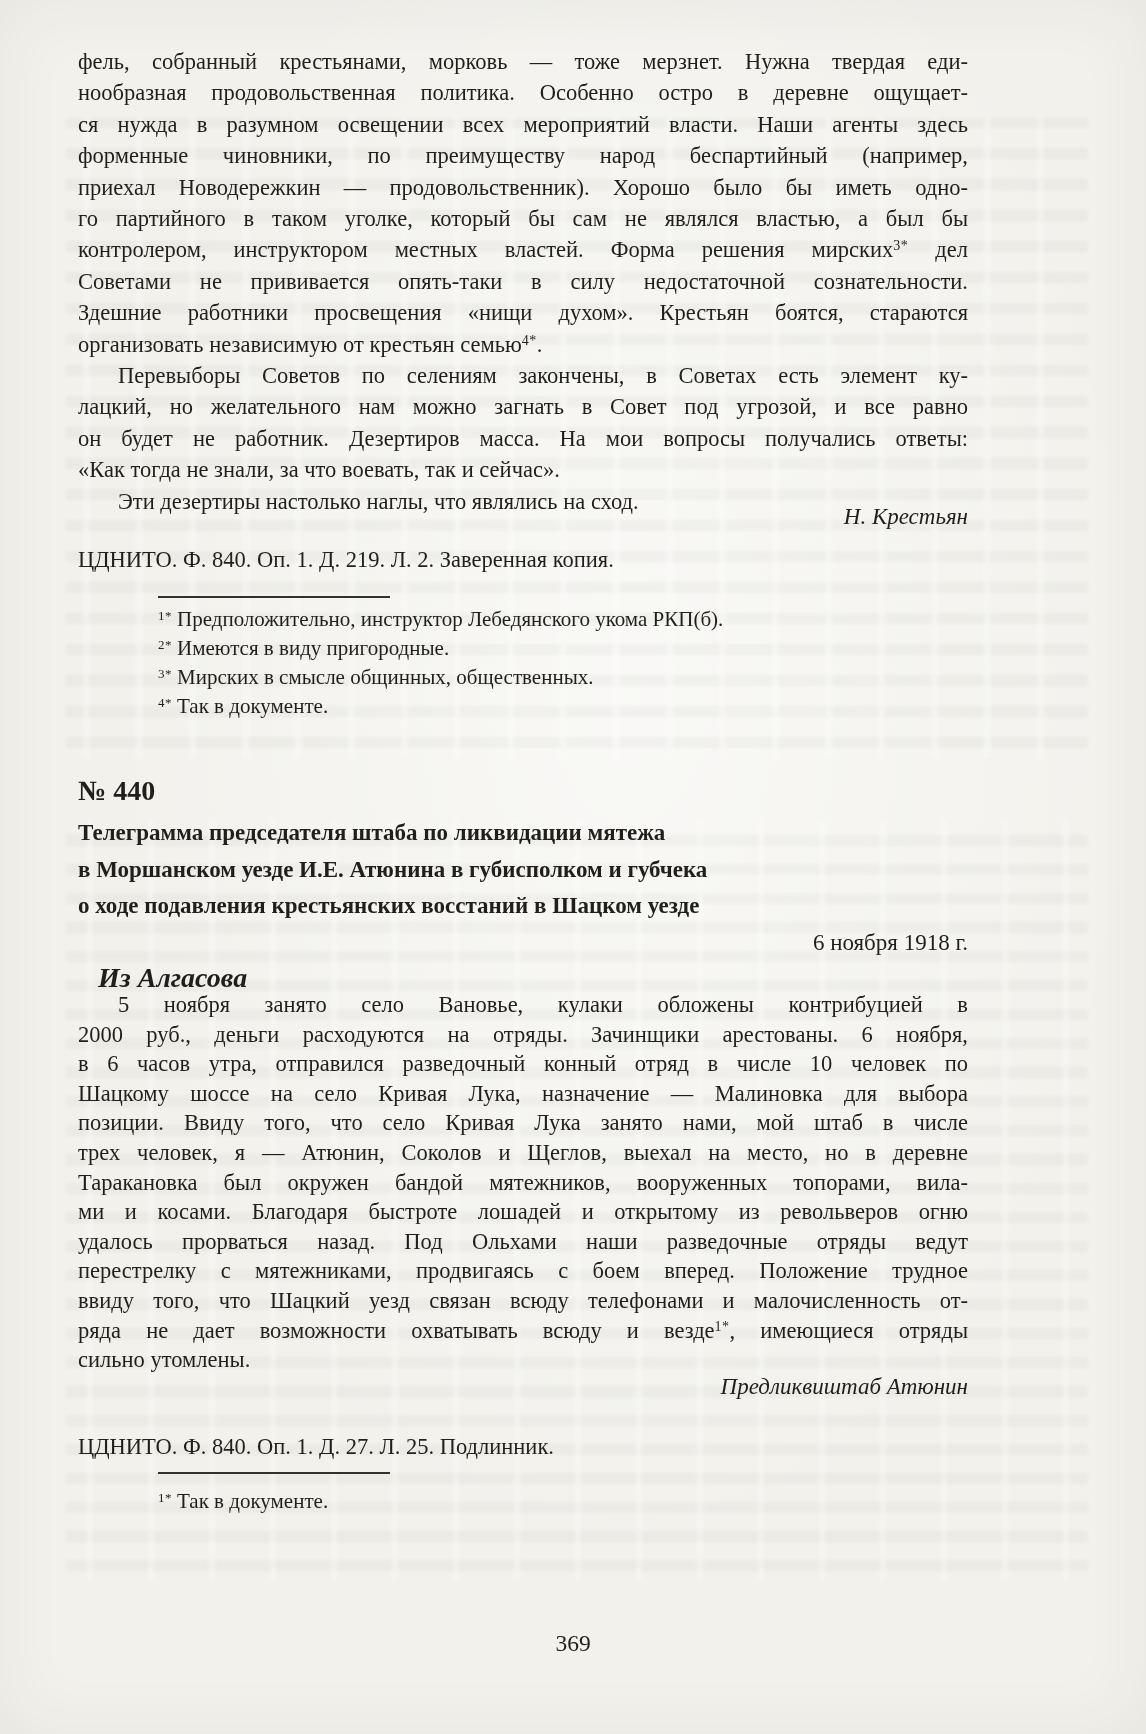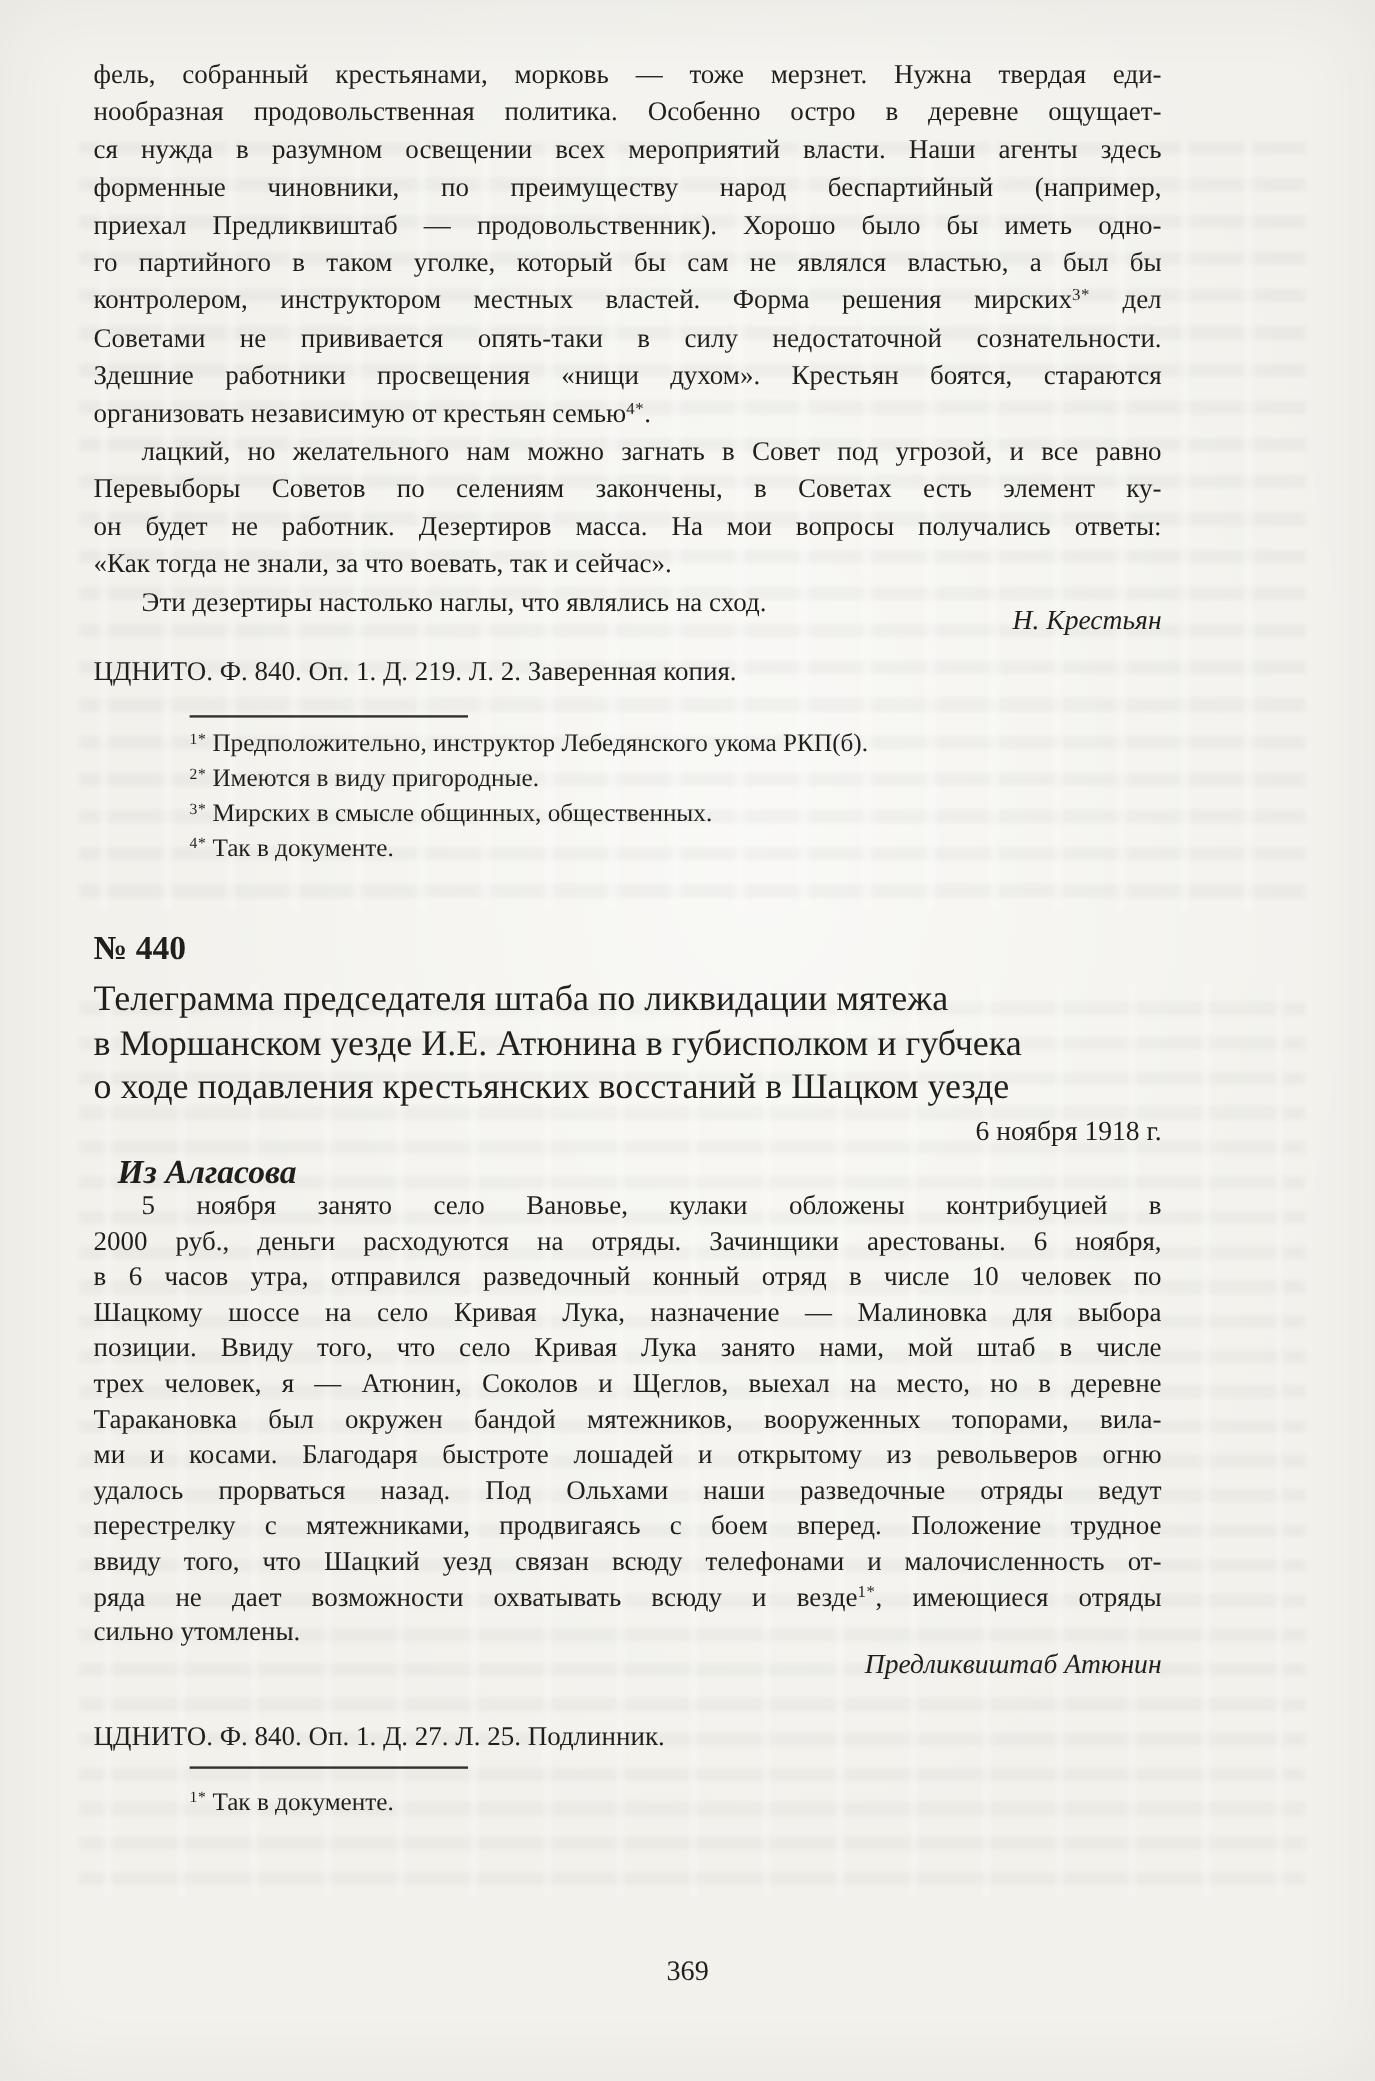--- a/index.html
+++ b/index.html
@@ -54,51 +54,51 @@
   .archive { font-size:22.5px; line-height:30px; }
   .rule {
     position:absolute; left:158px; width:232px; height:0; z-index:2;
     border-top:2px solid #33312d;
   }
   .footnotes .fnote {
     font-size:21px; line-height:29px; text-indent:80px;
   }
   .footnotes sup { font-size:13px; vertical-align:6px; margin-right:5px; }
   .docnum { font-size:28px; font-weight:bold; line-height:30px; }
-  .title .hline { font-size:30px; font-weight:normal; line-height:36.5px; }
+  .title .hline { font-size:23px; font-weight:bold; line-height:36.5px; }
   .date { text-align:right; font-size:23px; line-height:30px; }
   .place { font-style:italic; font-size:28px; line-height:30px; text-indent:20px;font-weight:bold; }
   .pagenum {
     position:absolute; left:0; right:0; top:1630px; z-index:2;
     text-align:center; font-size:23.5px;
   }
 </style>
 </head>
 <body>
 
 <div class="page">
   <div class="bleed bleed-a"></div>
   <div class="bleed bleed-b"></div>
 
   <section class="block prose-a" style="top:46px">
       <div class="para">
         <div class="tline">фель, собранный крестьянами, морковь — тоже мерзнет. Нужна твердая еди-</div>
         <div class="tline">нообразная продовольственная политика. Особенно остро в деревне ощущает-</div>
         <div class="tline">ся нужда в разумном освещении всех мероприятий власти. Наши агенты здесь</div>
         <div class="tline">форменные чиновники, по преимуществу народ беспартийный (например,</div>
-        <div class="tline">приехал Предликвиштаб — продовольственник). Хорошо было бы иметь одно-</div>
+        <div class="tline">приехал Новодережкин — продовольственник). Хорошо было бы иметь одно-</div>
         <div class="tline">го партийного в таком уголке, который бы сам не являлся властью, а был бы</div>
         <div class="tline">контролером, инструктором местных властей. Форма решения мирских<sup>3*</sup> дел</div>
         <div class="tline">Советами не прививается опять-таки в силу недостаточной сознательности.</div>
         <div class="tline">Здешние работники просвещения «нищи духом». Крестьян боятся, стараются</div>
         <div class="tline lastline">организовать независимую от крестьян семью<sup>4*</sup>.</div>
       </div>
       <div class="para indent">
+        <div class="tline">Перевыборы Советов по селениям закончены, в Советах есть элемент ку-</div>
         <div class="tline">лацкий, но желательного нам можно загнать в Совет под угрозой, и все равно</div>
-        <div class="tline">Перевыборы Советов по селениям закончены, в Советах есть элемент ку-</div>
         <div class="tline">он будет не работник. Дезертиров масса. На мои вопросы получались ответы:</div>
         <div class="tline lastline">«Как тогда не знали, за что воевать, так и сейчас».</div>
       </div>
       <div class="para indent">
         <div class="tline lastline">Эти дезертиры настолько наглы, что являлись на сход.</div>
       </div>
     </section>
 
   <div class="block sig" style="top:502px">Н. Крестьян</div>
 

